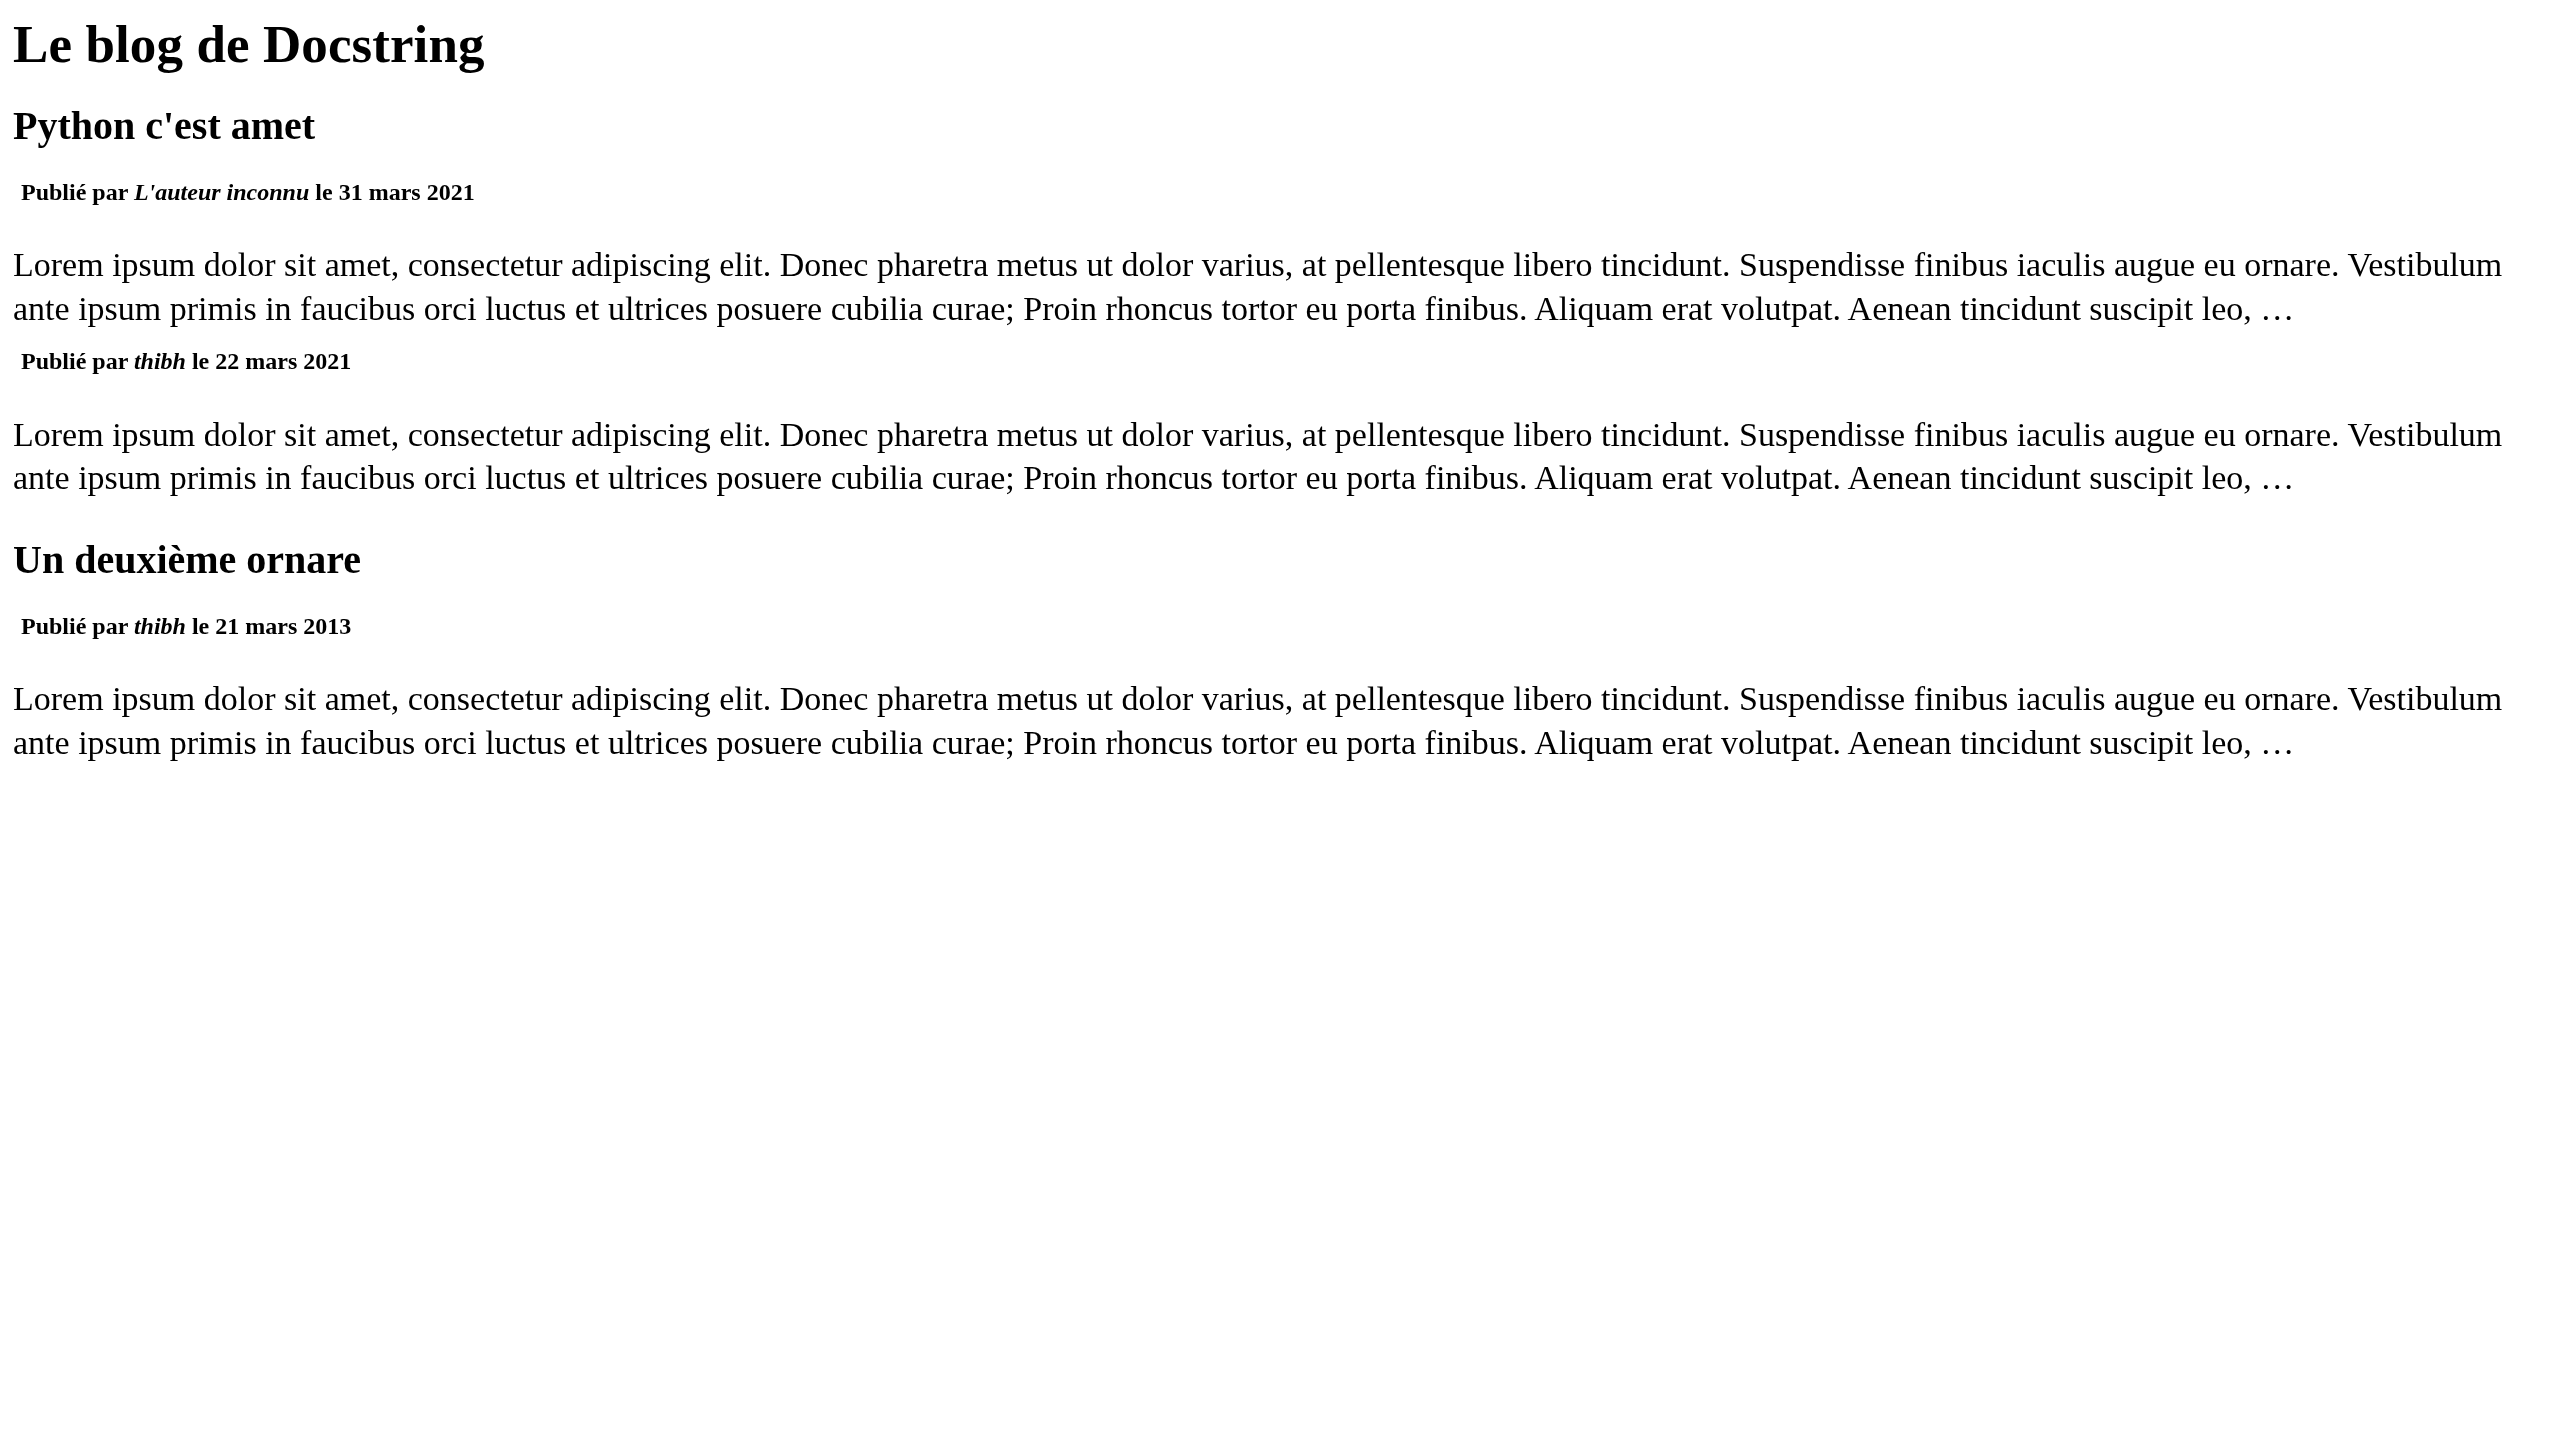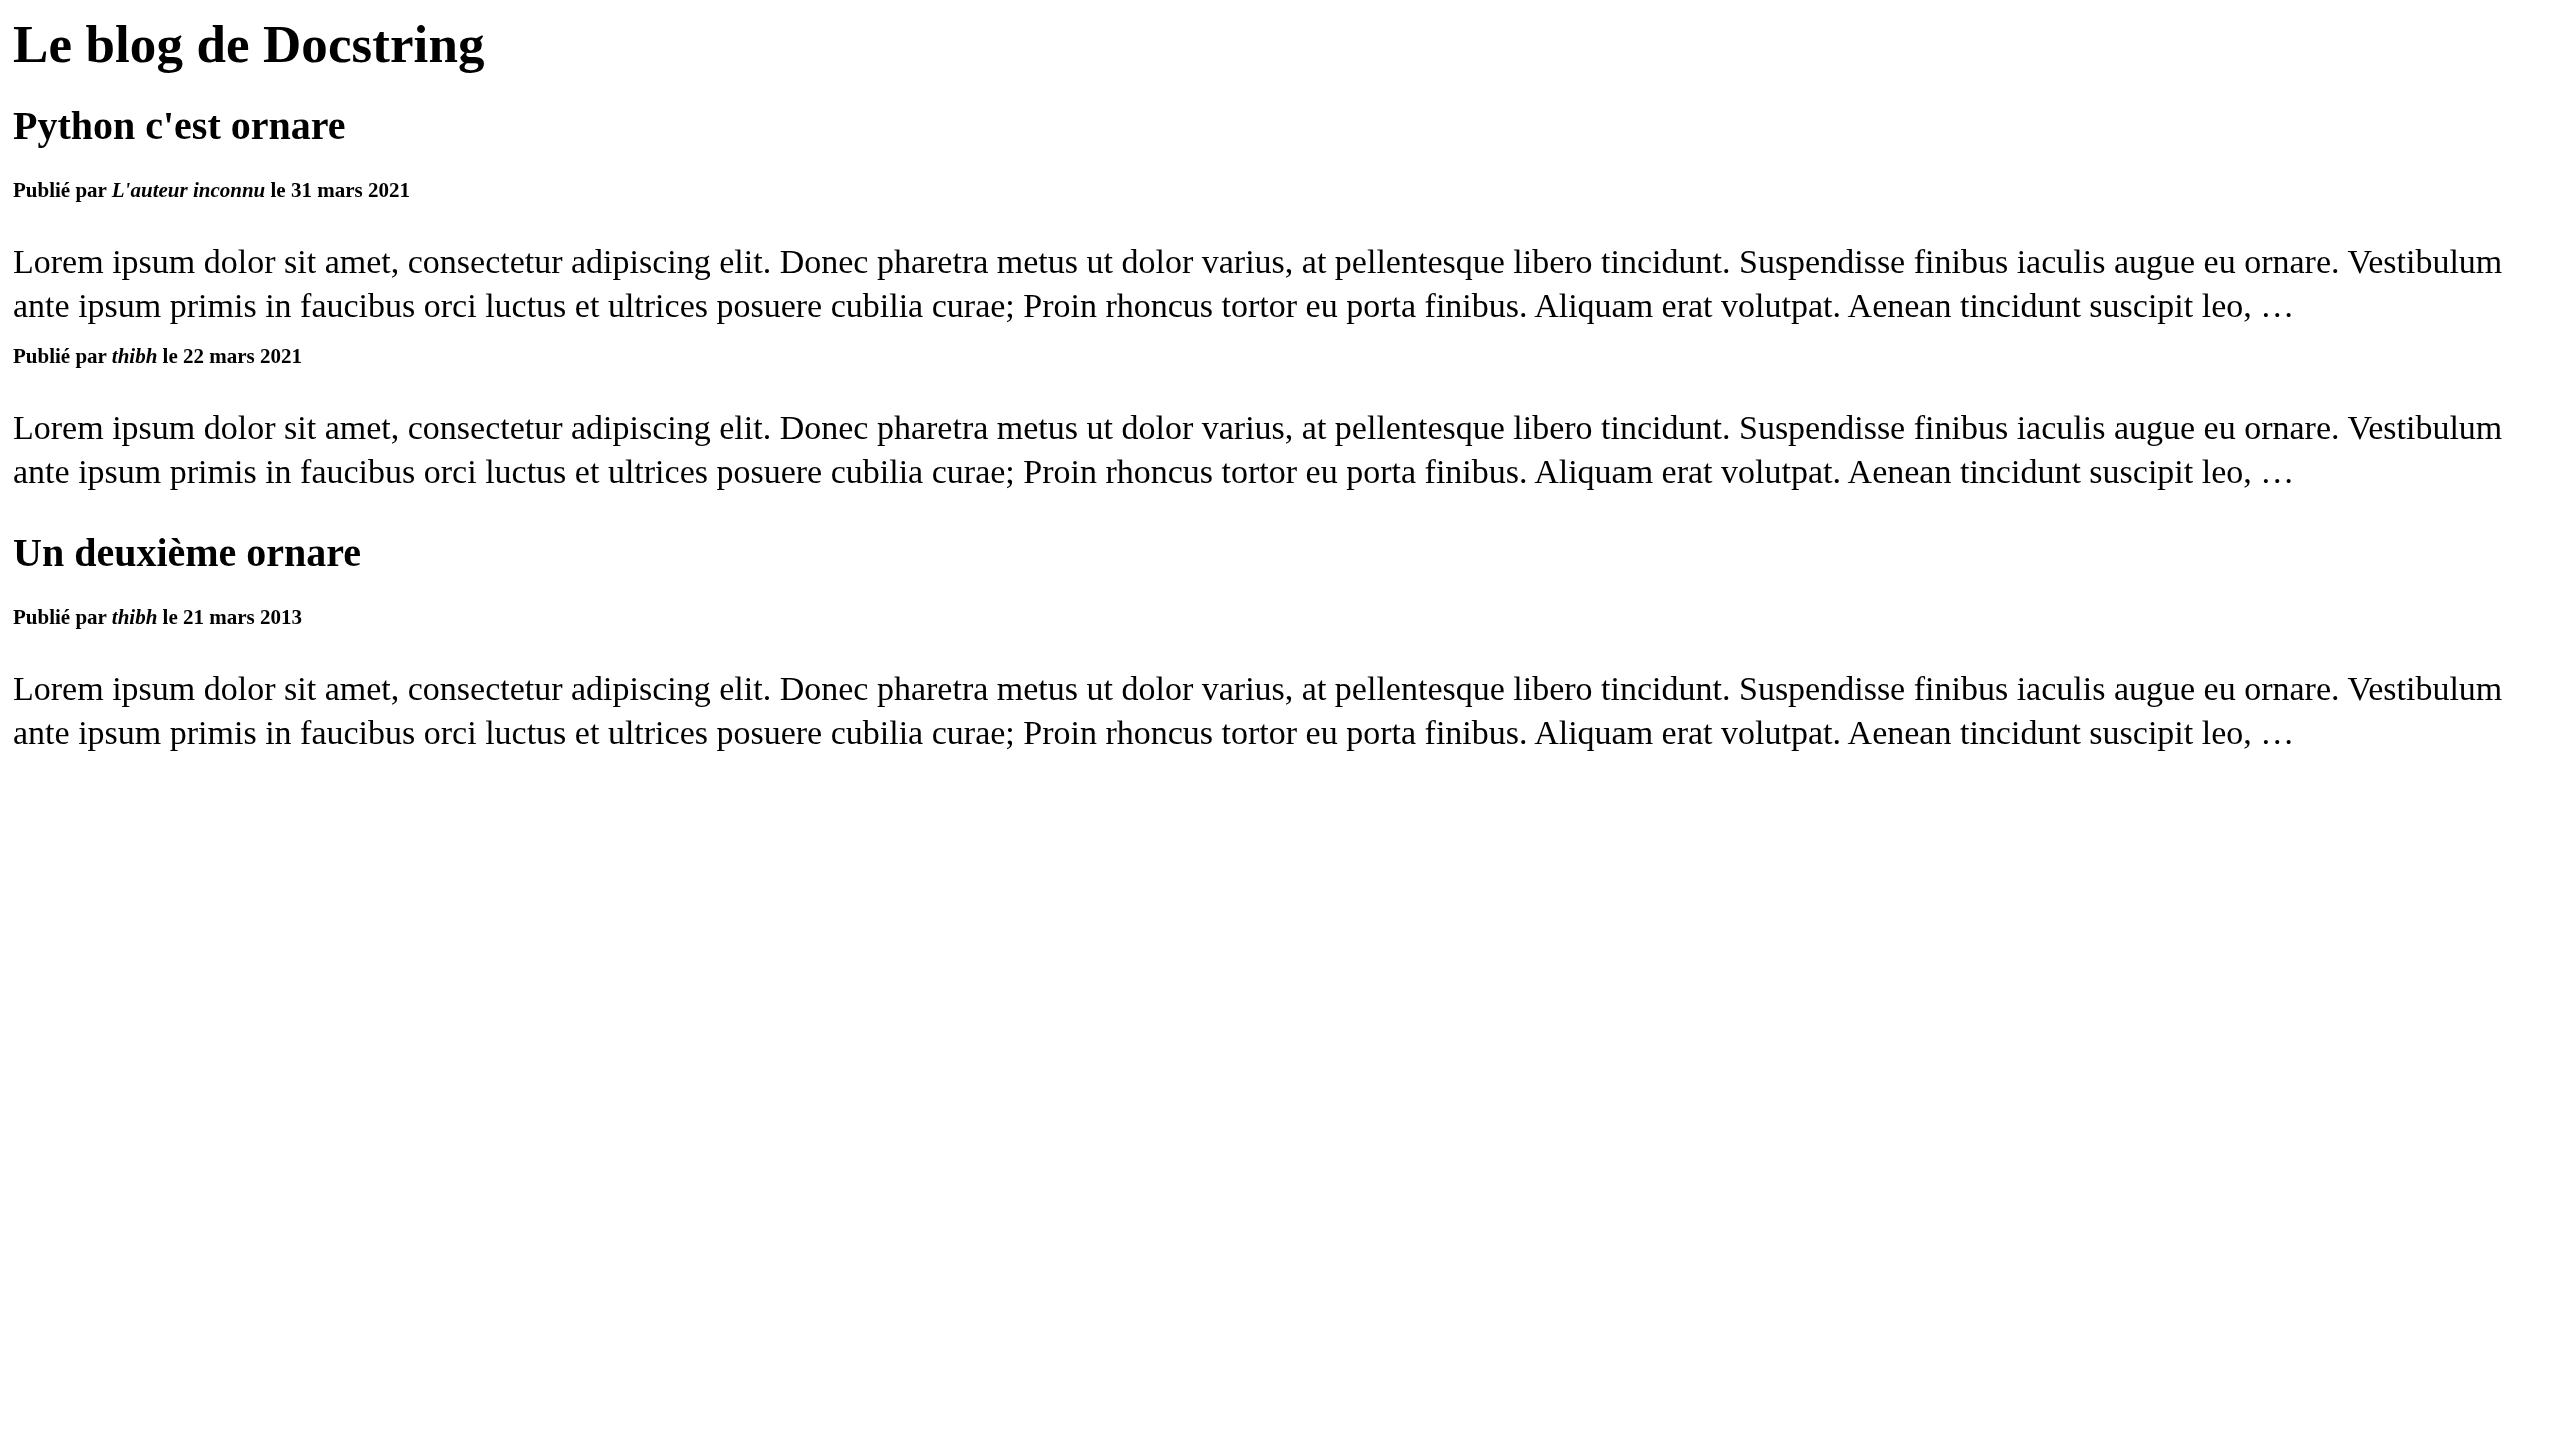--- a/index.html
+++ b/index.html
@@ -26,24 +26,24 @@
     margin: 18px 0 35px 0;
     letter-spacing: 0.1px;
   }
   h2.post-title {
     font-size: 40px;
     line-height: 1.0;
     font-weight: bold;
     margin: 40px 0 33px 0;
   }
   p.post-meta {
-    font-size: 21px;
+    font-size: 24px;
     line-height: 1.1;
     font-weight: bold;
-    margin: 0 0 38px 0;
+    margin: 0 0 38px 8px;
   }
   p.post-meta em {
     font-style: italic;
     font-weight: bold;
   }
   p.post-body {
     font-size: 34px;
     line-height: 1.28;
     margin: 0 0 18px 0;
     font-weight: normal;
@@ -56,21 +56,21 @@
   }
 </style>
 </head>
 <body>
 
 <div class="page">
 
   <h1 class="site-title">Le blog de Docstring</h1>
 
   <article class="post">
-    <h2 class="post-title">Python c'est ornare</h2>
+    <h2 class="post-title">Python c'est amet</h2>
     <p class="post-meta"><span>Publié par</span> <em>L'auteur inconnu</em> <span>le 31 mars 2021</span></p>
     <p class="post-body">Lorem ipsum dolor sit amet, consectetur adipiscing elit. Donec pharetra metus ut dolor varius, at pellentesque libero tincidunt. Suspendisse finibus iaculis augue eu ornare. Vestibulum ante ipsum primis in faucibus orci luctus et ultrices posuere cubilia curae; Proin rhoncus tortor eu porta finibus. Aliquam erat volutpat. Aenean tincidunt suscipit leo, …</p>
   </article>
 
   <article class="post">
     <p class="post-meta"><span>Publié par</span> <em>thibh</em> <span>le 22 mars 2021</span></p>
     <p class="post-body">Lorem ipsum dolor sit amet, consectetur adipiscing elit. Donec pharetra metus ut dolor varius, at pellentesque libero tincidunt. Suspendisse finibus iaculis augue eu ornare. Vestibulum ante ipsum primis in faucibus orci luctus et ultrices posuere cubilia curae; Proin rhoncus tortor eu porta finibus. Aliquam erat volutpat. Aenean tincidunt suscipit leo, …</p>
   </article>
 
   <article class="post">

